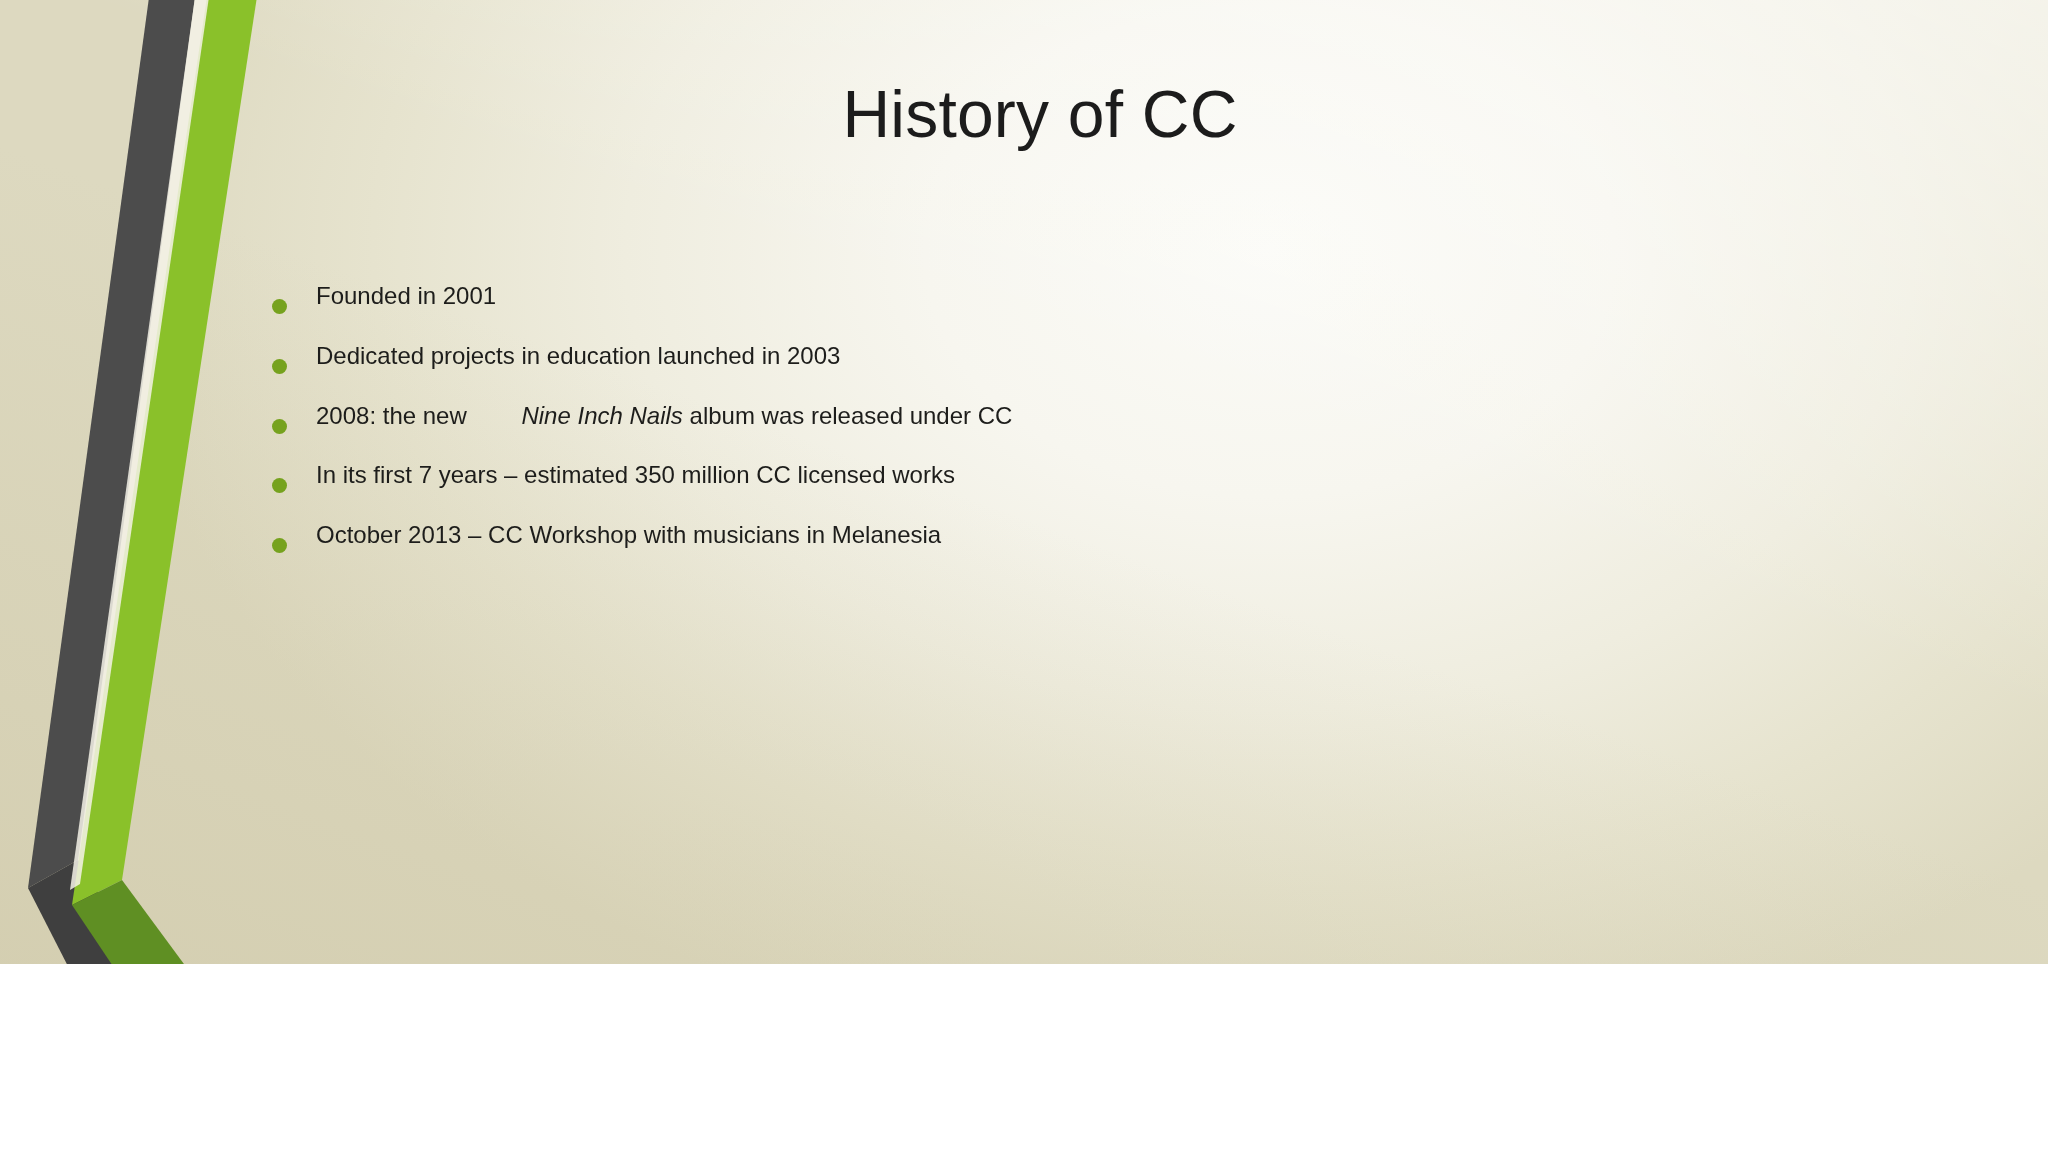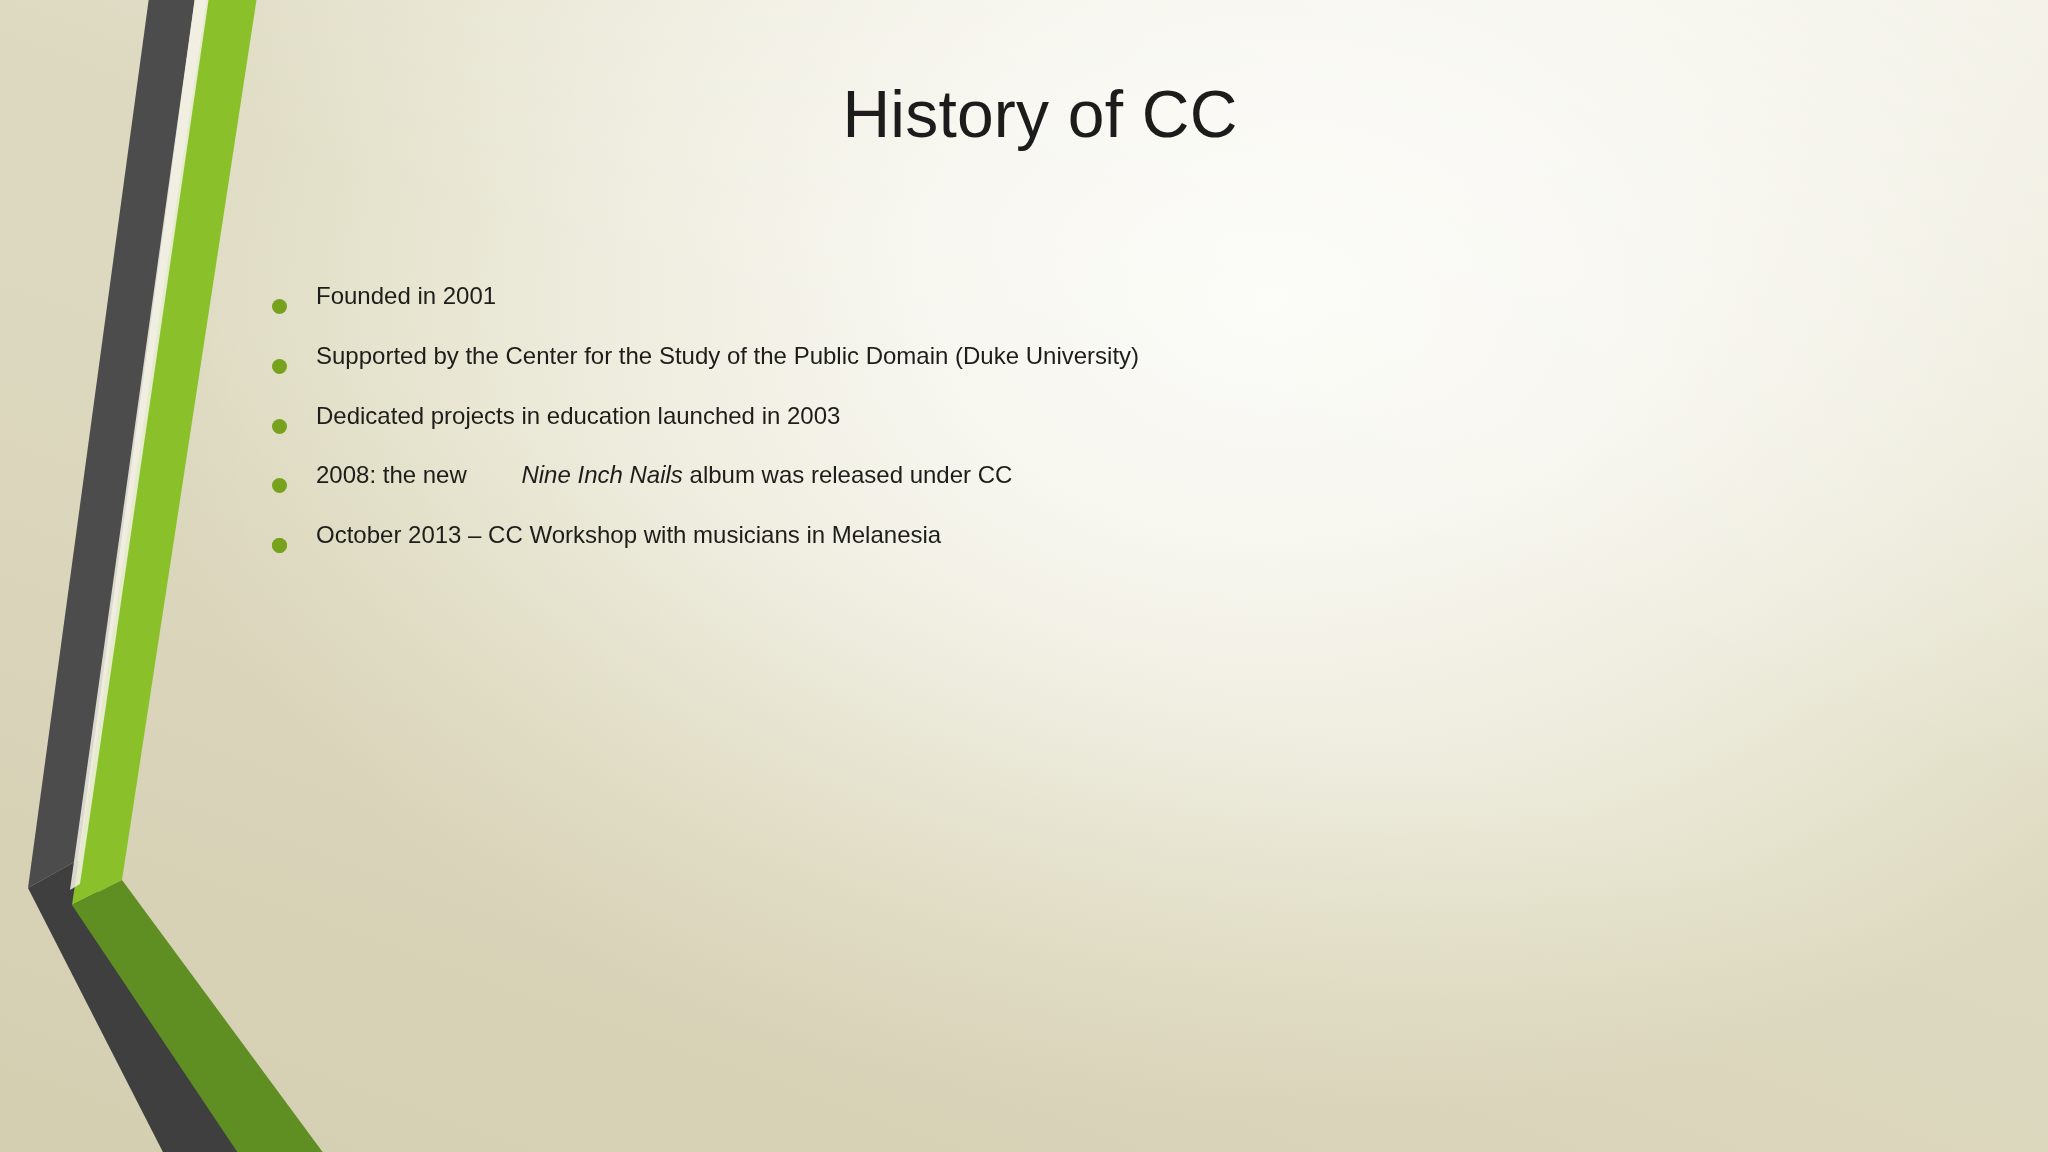--- a/index.html
+++ b/index.html
@@ -9,21 +9,21 @@
   body {
     width: 2048px;
     height: 1152px;
     overflow: hidden;
     font-family: "Liberation Sans", sans-serif;
   }
 
   .slide {
     position: relative;
     width: 2048px;
-    height: 1152px;
+    height: 964px;
     overflow: hidden;
     background:
       radial-gradient(ellipse 1150px 820px at 62% 26%, #fbfbf7 0%, #f7f6ef 30%, #efeddf 56%, #e6e3ce 78%, #ddd9c0 100%);
   }
 
   
   .slide-wash {
     position: absolute;
     inset: 0;
     background:
@@ -107,38 +107,35 @@
 
   <div class="title">History of CC</div>
 
   <div class="body">
 
     <div class="bullet">
       <span class="dot"></span>
       <span>Founded in 2001</span>
     </div>
 
-    <div class="bullet">
-      <span class="dot"></span>
-      <span>Supported by the Center for the Study of the Public Domain (Duke University)</span>
-    </div>
 
 
     <div class="bullet">
       <span class="dot"></span>
       <span>Dedicated projects in education launched in 2003</span>
     </div>
 
     <div class="bullet">
       <span class="dot"></span>
       <span>2008: the new <em>Nine Inch Nails</em> album was released under CC</span>
     </div>
 
     <div class="bullet">
       <span class="dot"></span>
+      <span>In its first 7 years – estimated 350 million CC licensed works</span>
     </div>
 
     <div class="bullet">
       <span class="dot"></span>
       <span>October 2013 – CC Workshop with musicians in Melanesia</span>
     </div>
 
   </div>
 </div>
 

